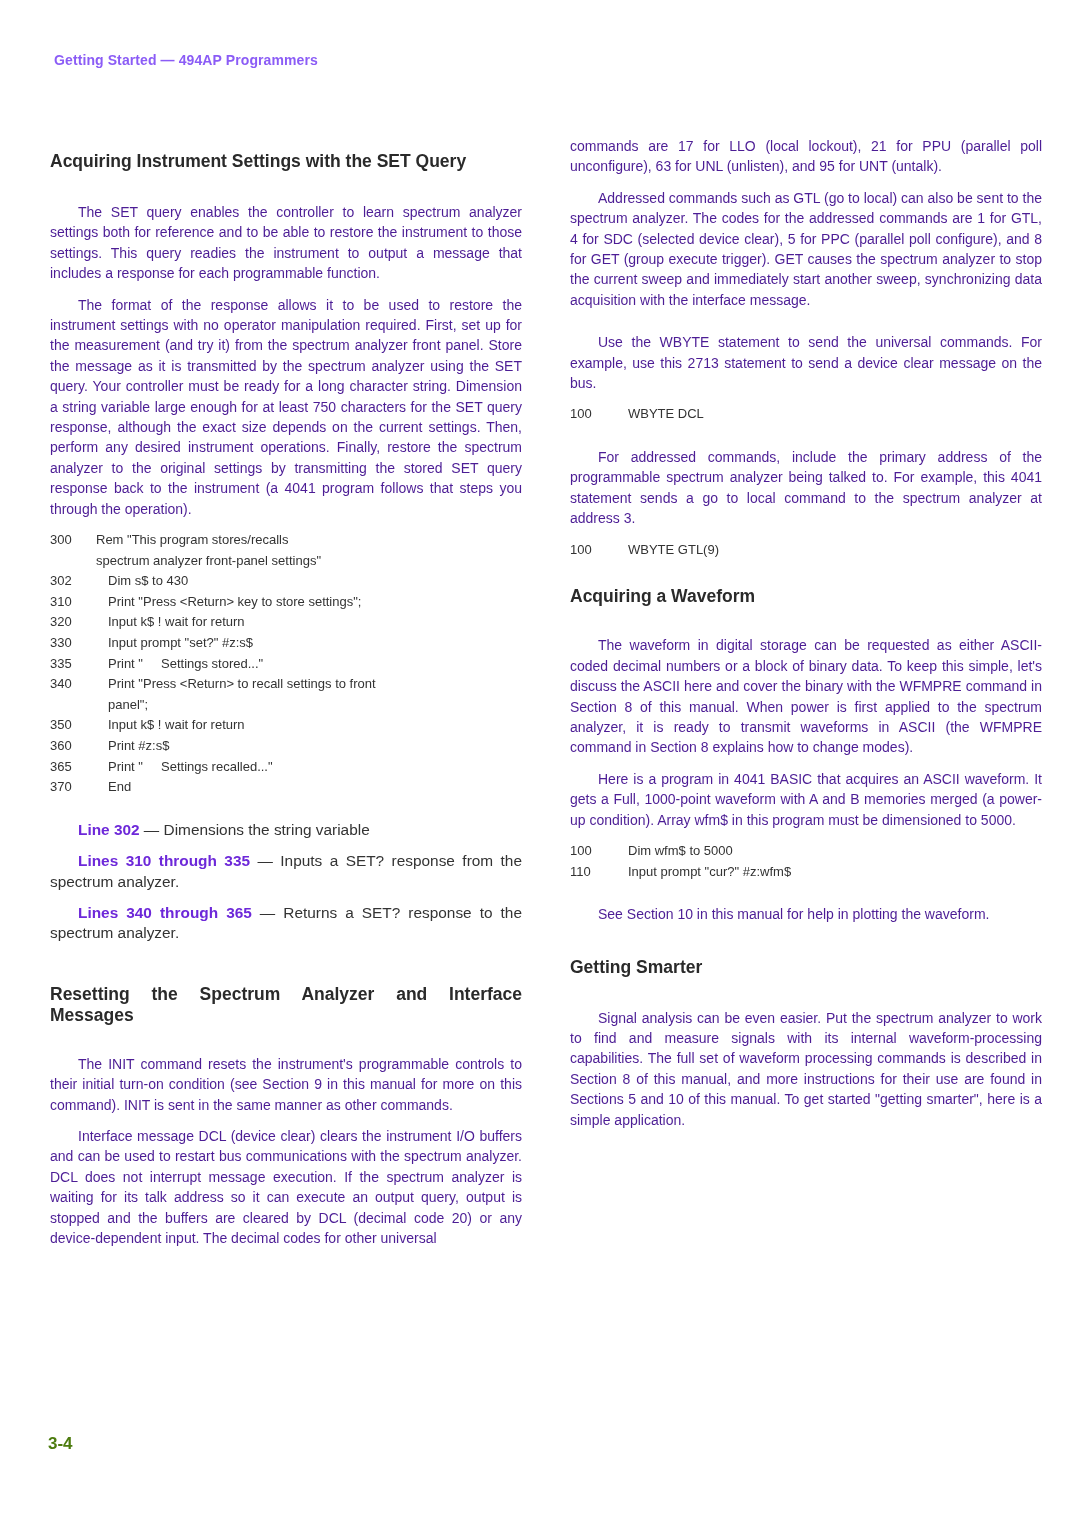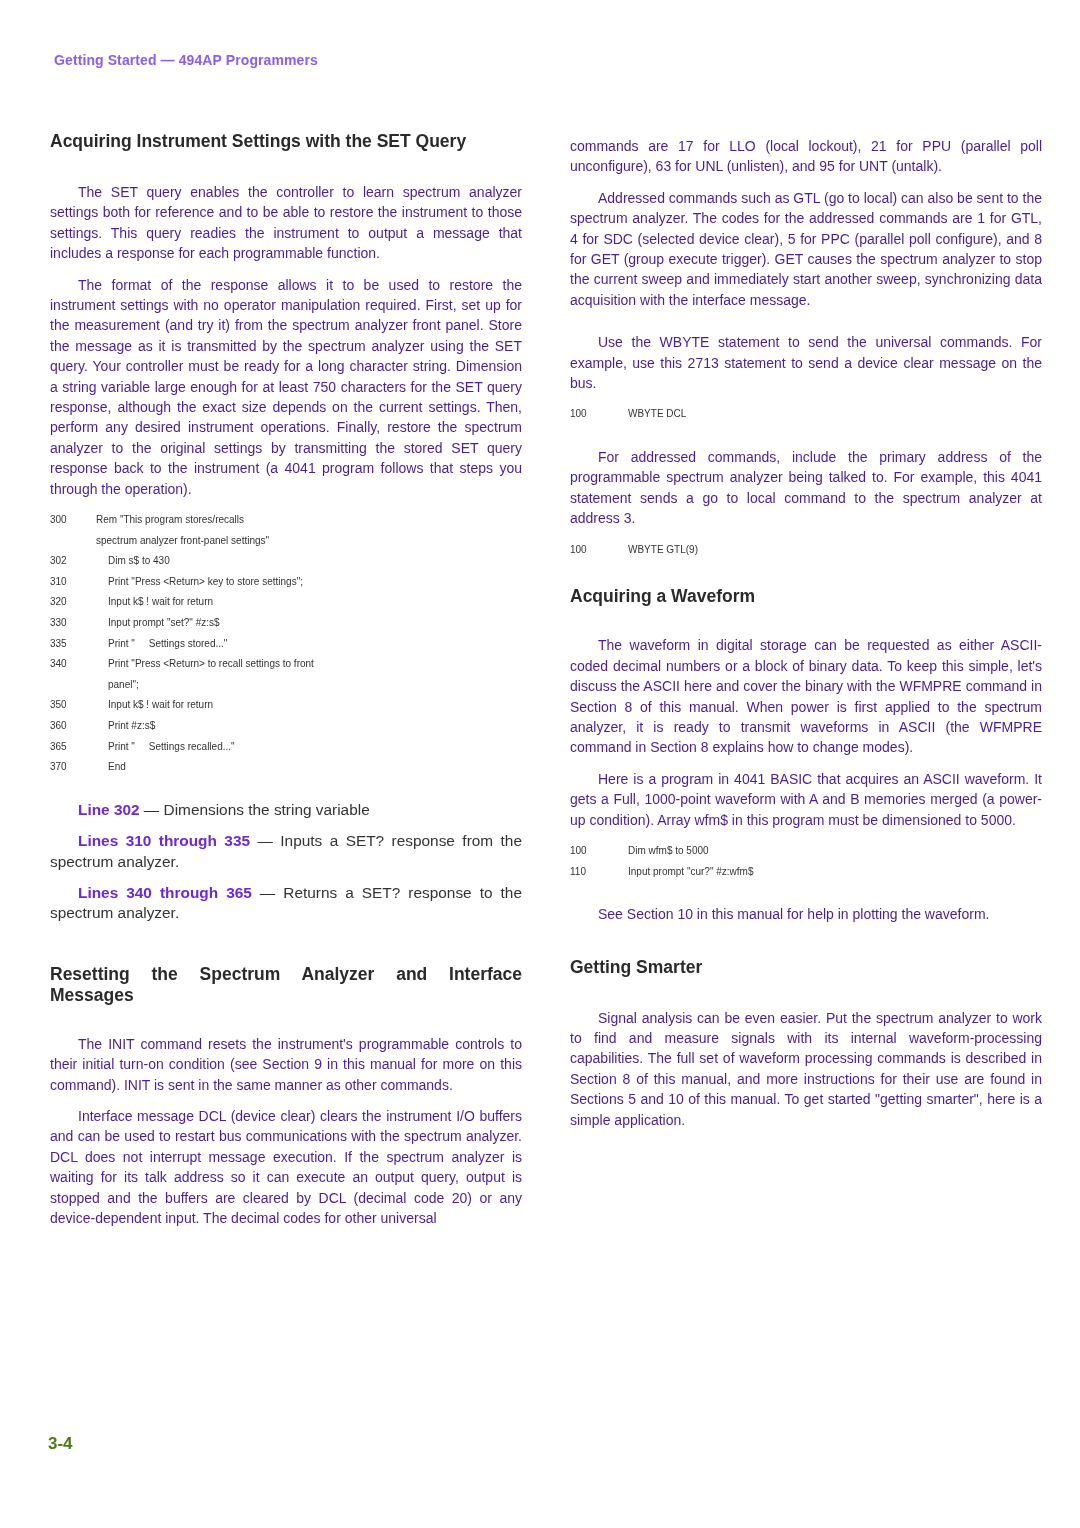--- a/index.html
+++ b/index.html
@@ -16,37 +16,37 @@
   .col-right { left: 570px; top: 136px; }
   h2 {
     font-size: 17.5px; font-weight: bold; margin: 0; color: #2a2a2a;
     line-height: 21px; text-align: justify; text-align-last: left;
   }
   p {
     font-size: 14px; line-height: 20.4px; margin: 0; text-align: justify;
     text-indent: 28px; color: #4c1d95;
   }
   .gap-s { height: 11px; }
-  .code { font-size: 10px; line-height: 20.6px; color: #333; }
+  .code { font-size: 13px; line-height: 20.6px; color: #333; }
   .code-row { display: flex; }
   .code-num { width: 58px; flex: none; }
   .code-text { flex: 1; }
   .note { font-size: 15.4px; line-height: 20.4px; text-align: justify; text-indent: 28px; margin: 0; color:#333;}
   .note b { font-weight: bold; color: #6d28d9; }
   .page-num {
     position: absolute; left: 48px; top: 1434px; font-size: 17px; font-weight: bold; color: #4d7c0f;
   }
 </style>
 </head>
 <body>
 
 <div class="running-head">Getting Started — 494AP Programmers</div>
 
 <div class="col col-left">
-  <h2 style="margin-top:0;">Acquiring Instrument Settings with the SET Query</h2>
+  <h2 style="margin-top:20px;">Acquiring Instrument Settings with the SET Query</h2>
   <div style="height:30px"></div>
   <p>The SET query enables the controller to learn spectrum analyzer settings both for reference and to be able to restore the instrument to those settings. This query readies the instrument to output a message that includes a response for each programmable function.</p>
   <div class="gap-s"></div>
   <p>The format of the response allows it to be used to restore the instrument settings with no operator manipulation required. First, set up for the measurement (and try it) from the spectrum analyzer front panel. Store the message as it is transmitted by the spectrum analyzer using the SET query.  Your controller must be ready for a long character string. Dimension a string variable large enough for at least 750 characters for the SET query response, although the exact size depends on the current settings. Then, perform any desired instrument operations. Finally, restore the spectrum analyzer to the original settings by transmitting the stored SET query response back to the instrument (a 4041 program follows that steps you through the operation).</p>
   <div class="gap-s"></div>
 
   <div class="code">
     <div class="code-row">
         <span class="code-num" style="width:46px">300</span>
         <span class="code-text">Rem "This program stores/recalls</span>

